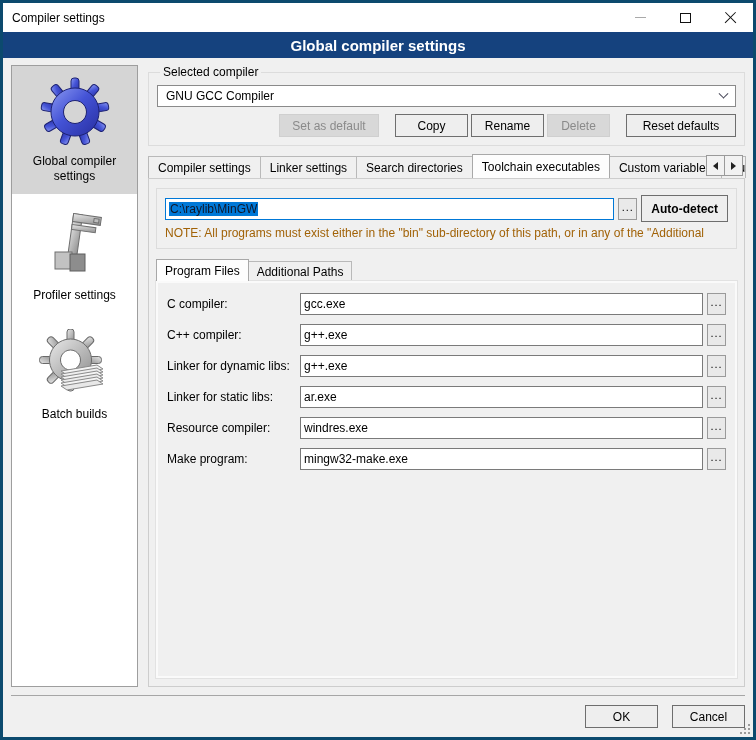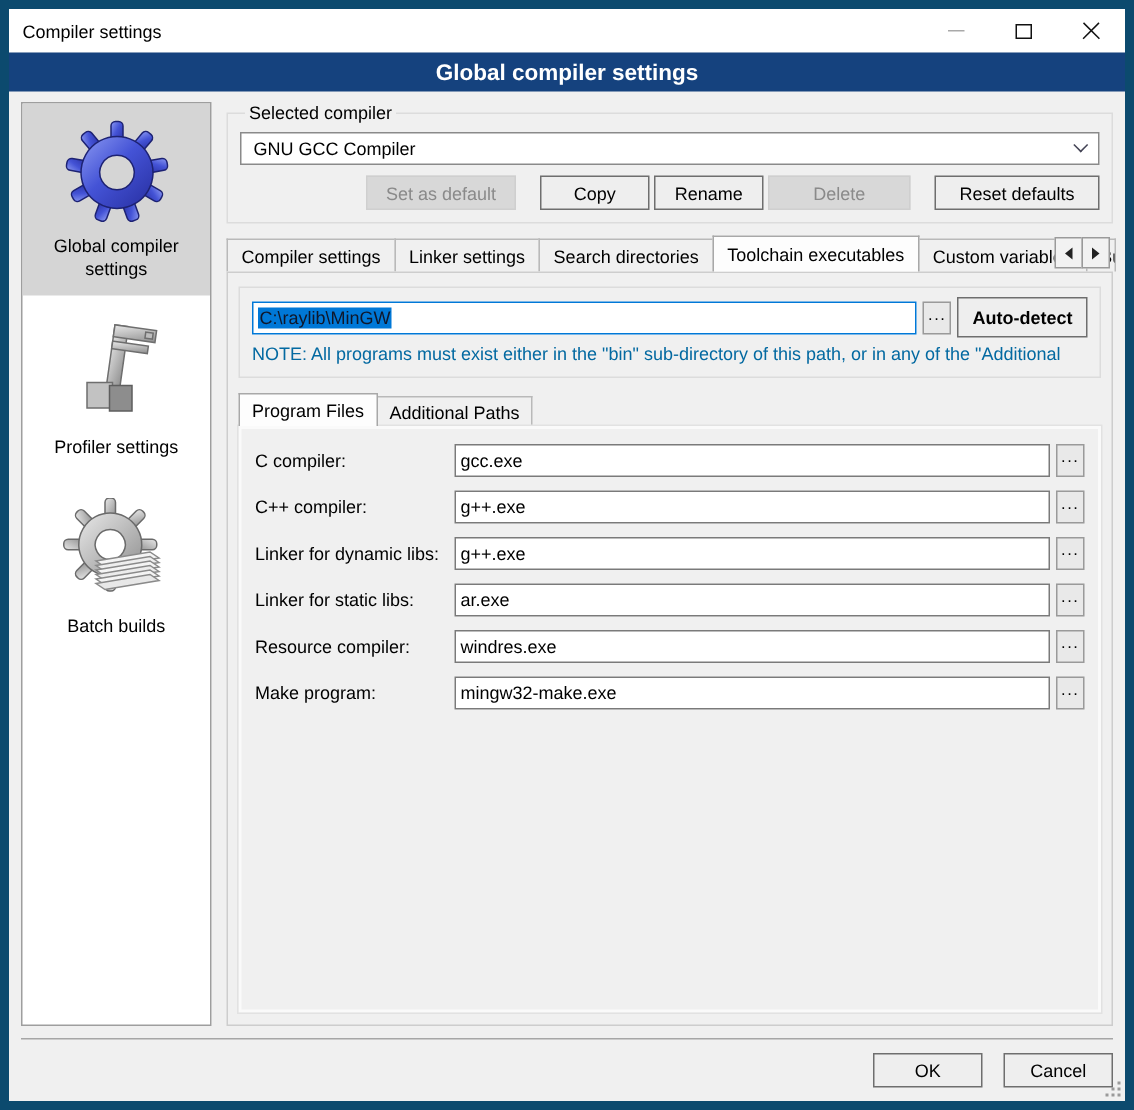--- a/index.html
+++ b/index.html
@@ -1,19 +1,19 @@
 <!DOCTYPE html>
 <html><head>
 <meta charset="utf-8">
 <style>
   * { box-sizing: border-box; margin: 0; padding: 0; }
   html,body { background:#cfcfcf; }
   body { font-family:"Liberation Sans", sans-serif; font-size:12px; color:#000; }
 
-  .window { width:756px; height:740px; background:#f0f0f0; border:6px solid #0c4a6e;
+  .window { width:756px; height:740px; background:#f0f0f0; border:3px solid #0c4a6e;
             display:flex; flex-direction:column; position:relative; overflow:hidden; }
 
   
   .titlebar { height:29px; background:#ffffff; display:flex; align-items:center; flex:0 0 auto; }
   .titlebar .title { padding-left:9px; font-size:12px; }
   .win-controls { margin-left:auto; display:flex; height:100%; }
   .win-btn { width:45px; height:100%; display:flex; align-items:center; justify-content:center; cursor:default; }
   .min-glyph { width:11px; border-top:1px solid #a9a9a9; display:inline-block; }
   .max-glyph { width:11px; height:10px; border:1px solid #111; display:inline-block; }
   .close-glyph { position:relative; width:13px; height:13px; display:inline-block; }
@@ -72,21 +72,21 @@
 
   .dir-row { display:flex; align-items:center; gap:4px; }
   .text-input { height:22px; border:1px solid #7a7a7a; background:#fff; display:flex; align-items:center;
                 padding:0 3px; flex:1 1 auto; min-width:0; overflow:hidden; white-space:nowrap; }
   .text-input.focused { border:1px solid #0078d7; }
   .sel-text { background:#0078d7; color:#0f172a; padding:0 1px; }
   .browse-btn { width:19px; height:22px; flex:0 0 auto; background:#e9e9e9; border:1px solid #9a9a9a;
                 display:inline-flex; align-items:center; justify-content:center; letter-spacing:1px;
                 font-size:11px; padding-bottom:4px; cursor:default; }
   .autodetect-btn { height:27px; padding:0 9px; flex:0 0 auto;font-weight:bold; }
-  .note-line { color:#0369a1; margin-top:4px; white-space:nowrap; overflow:hidden; }
+  .note-line { color:#a16207; margin-top:4px; white-space:nowrap; overflow:hidden; }
 
   
   .tabs-inner { display:flex; margin-top:10px; position:relative; align-items:flex-end; height:22px; }
   .tabs-inner .tab { height:20px; padding:3px 8px; }
   .tabs-inner .tab.selected { height:22px; background:#fdfdfd; }
 
   .inner-panel { flex:1 1 auto; border:2px solid #fafafa; outline:1px solid #e2e2e2; background:#f0f0f0;
                  padding:10px 9px; min-height:0; position:relative; z-index:1; }
 
   .field-row { display:flex; align-items:center; margin-bottom:9px; }
@@ -208,21 +208,21 @@
       <fieldset>
         <legend>Selected compiler</legend>
         <div class="combo">
           <span>GNU GCC Compiler</span>
           <span class="chev"></span>
         </div>
         <div class="btn-row">
           <button class="btn disabled" style="width:100px; margin-left:auto;">Set as default</button>
           <button class="btn" style="width:73px; margin-left:13px;">Copy</button>
           <button class="btn" style="width:73px;">Rename</button>
-          <button class="btn disabled" style="width:95px;">Delete</button>
+          <button class="btn disabled" style="width:63px;">Delete</button>
           <button class="btn" style="width:110px; margin-left:13px;">Reset defaults</button>
         </div>
       </fieldset>
 
       <div class="tabs-outer">
         <div class="tab">Compiler settings</div>
         <div class="tab">Linker settings</div>
         <div class="tab">Search directories</div>
         <div class="tab selected">Toolchain executables</div>
         <div class="tab">Custom variables</div>

